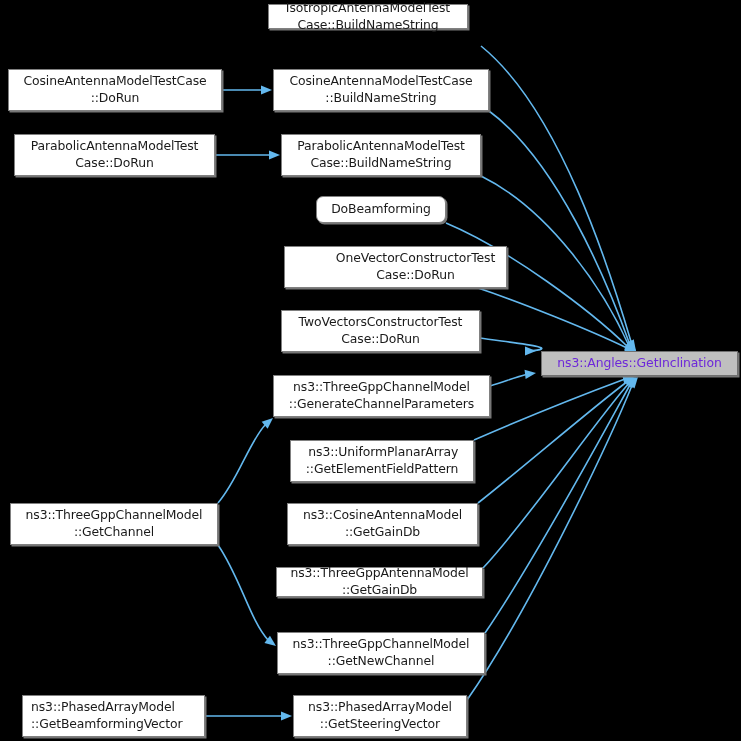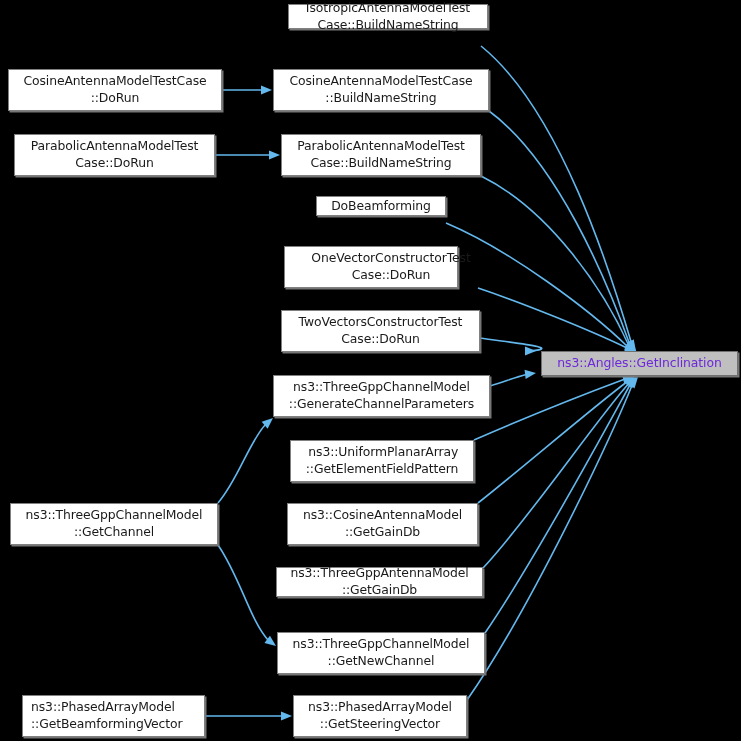--- a/index.html
+++ b/index.html
@@ -85,32 +85,32 @@
       <polygon points="634,377 622.2640622320107,374.89577455915907 624.2598224439423,383.8766955128514" fill="#63b8ee"></polygon>
       <path d="M478,503 C520,470 592,408 628,381" fill="none" stroke="#63b8ee" stroke-width="1.6"></path>
       <polygon points="635,377 623.1670863201895,378.4636098681527 627.7315645530724,386.45144677569766" fill="#63b8ee"></polygon>
       <path d="M483,568 C528,520 596,420 630,382" fill="none" stroke="#63b8ee" stroke-width="1.6"></path>
       <polygon points="636,377 624.6047176859722,380.50821051016135 630.4944141628855,387.5758462824572" fill="#63b8ee"></polygon>
       <path d="M485,633 C535,560 604,432 631,383" fill="none" stroke="#63b8ee" stroke-width="1.6"></path>
       <polygon points="637,377 625.96913421349,381.5254833995939 632.4745166004061,388.03086578651016" fill="#63b8ee"></polygon>
       <path d="M467,700 C530,610 610,440 633,383" fill="none" stroke="#63b8ee" stroke-width="1.6"></path>
       <polygon points="638,377 627.4241537175427,382.50558583711455 634.4917894898387,388.3952823140277" fill="#63b8ee"></polygon>
     </svg>
-<div class="node" style="left: 288px; top: 4px; width: 200px; height: 25px;"><span>IsotropicAntennaModelTest
+<div class="node" style="left: 268px; top: 4px; width: 200px; height: 25px;"><span>IsotropicAntennaModelTest
 Case::BuildNameString</span></div>
     <div class="node" style="left: 8px; top: 69px; width: 214px; height: 42px;"><span>CosineAntennaModelTestCase
 ::DoRun</span></div>
     <div class="node" style="left: 273px; top: 69px; width: 216px; height: 42px;"><span>CosineAntennaModelTestCase
 ::BuildNameString</span></div>
     <div class="node" style="left: 14px; top: 134px; width: 201px; height: 42px;"><span>ParabolicAntennaModelTest
 Case::DoRun</span></div>
     <div class="node" style="left: 281px; top: 134px; width: 200px; height: 42px;"><span>ParabolicAntennaModelTest
 Case::BuildNameString</span></div>
-    <div class="node" style="left: 316px; top: 196px; width: 130px; height: 20px;"><span>DoBeamforming</span></div>
-    <div class="node" style="left: 284px; top: 246px; width: 174px; height: 42px; padding-left: 40px;"><span>OneVectorConstructorTest
+    <div class="node" style="left: 316px; top: 196px; width: 130px; height: 27px; border-radius: 7px;"><span>DoBeamforming</span></div>
+    <div class="node" style="left: 284px; top: 246px; width: 223px; height: 42px; padding-left: 40px;"><span>OneVectorConstructorTest
 Case::DoRun</span></div>
     <div class="node" style="left: 281px; top: 310px; width: 199px; height: 42px;"><span>TwoVectorsConstructorTest
 Case::DoRun</span></div>
     <div class="node" style="left: 273px; top: 375px; width: 217px; height: 42px;"><span>ns3::ThreeGppChannelModel
 ::GenerateChannelParameters</span></div>
     <div class="node" style="left: 290px; top: 440px; width: 184px; height: 42px; text-align: right;"><span>ns3::UniformPlanarArray
 ::GetElementFieldPattern</span></div>
     <div class="node" style="left: 10px; top: 503px; width: 208px; height: 42px;"><span>ns3::ThreeGppChannelModel
 ::GetChannel</span></div>
     <div class="node" style="left: 287px; top: 503px; width: 191px; height: 42px;"><span>ns3::CosineAntennaModel

